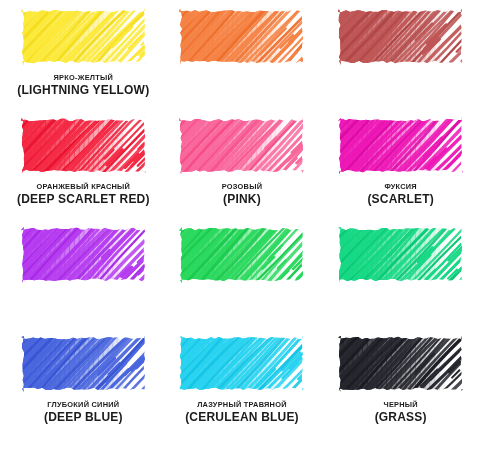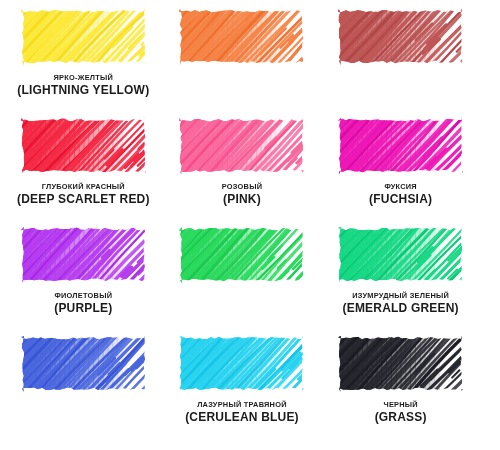--- a/index.html
+++ b/index.html
@@ -412,21 +412,21 @@
           <path d="M116.9,48.7 l16.3,-16.3" stroke="#F42A45" stroke-width="2.35" stroke-linecap="round" fill="none"></path>
           <path d="M113.2,43.7 l18.5,-18.5" stroke="#F42A45" stroke-width="2.43" stroke-linecap="round" fill="none"></path>
           <path d="M85.8,48.0 l15.4,-15.4" stroke="#F42A45" stroke-width="2.98" stroke-linecap="round" fill="none"></path>
           <path d="M104.1,50.3 l13.0,-13.0" stroke="#F42A45" stroke-width="3.06" stroke-linecap="round" fill="none"></path>
           <path d="M117.4,31.9 l15.3,-15.3" stroke="#F42A45" stroke-width="2.10" stroke-linecap="round" fill="none"></path>
           <path d="M83.6,41.8 l9.0,-9.0" stroke="#F42A45" stroke-width="1.98" stroke-linecap="round" fill="none"></path>
           <path d="M110.5,49.2 l16.5,-16.5" stroke="#F42A45" stroke-width="2.96" stroke-linecap="round" fill="none"></path>
         </g>
       </svg>
       <div class="swatch-labels">
-        <span class="label-primary">ГЛУБОКИЙ КРАСНЫЙ</span>
+        <span class="label-primary">ОРАНЖЕВЫЙ КРАСНЫЙ</span>
         <span class="label-secondary">(DEEP SCARLET RED)</span>
       </div>
     </div>
     <div class="swatch-cell">
       <svg class="swatch-art" viewBox="0 0 125 57" preserveAspectRatio="none">
         <defs>
           <clipPath id="clip1548">
             <path d="M0.0,4.0 L4.0,3.6 L8.0,3.7 L12.0,4.3 L16.0,2.0 L20.0,2.0 L24.0,3.3 L28.0,4.0 L32.0,4.4 L36.0,3.1 L40.0,2.2 L44.0,3.9 L48.0,3.9 L52.0,2.6 L56.0,3.0 L60.0,1.9 L64.0,3.9 L68.0,4.0 L72.0,3.3 L76.0,2.8 L80.0,2.7 L84.0,3.9 L88.0,4.2 L92.0,2.5 L96.0,3.7 L100.0,2.3 L104.0,3.7 L108.0,1.9 L112.0,2.1 L116.0,3.7 L120.0,4.3 L124.0,2.2 L123.3,0.0 L124.1,4.0 L124.0,8.0 L124.1,12.0 L123.3,16.0 L123.2,20.0 L123.0,24.0 L123.6,28.0 L124.0,32.0 L123.8,36.0 L122.9,40.0 L123.6,44.0 L122.6,48.0 L122.9,52.0 L123.2,56.0 L125.0,52.7 L121.0,54.2 L117.0,53.5 L113.0,53.0 L109.0,54.8 L105.0,52.6 L101.0,54.1 L97.0,54.7 L93.0,55.0 L89.0,53.9 L85.0,54.2 L81.0,52.7 L77.0,54.7 L73.0,53.3 L69.0,53.4 L65.0,54.0 L61.0,52.8 L57.0,52.7 L53.0,54.6 L49.0,54.7 L45.0,53.1 L41.0,53.7 L37.0,53.8 L33.0,54.6 L29.0,54.7 L25.0,53.3 L21.0,54.6 L17.0,52.9 L13.0,54.6 L9.0,54.8 L5.0,54.8 L1.0,54.8 L2.3,57.0 L2.2,53.0 L2.7,49.0 L1.2,45.0 L0.9,41.0 L1.7,37.0 L2.3,33.0 L1.8,29.0 L3.1,25.0 L1.6,21.0 L3.1,17.0 L1.2,13.0 L1.0,9.0 L2.1,5.0 L0.8,1.0 Z"></path>
           </clipPath>
         </defs>
@@ -598,21 +598,21 @@
           <path d="M85.5,42.7 l11.8,-11.8" stroke="#ED18B6" stroke-width="3.02" stroke-linecap="round" fill="none"></path>
           <path d="M79.8,49.2 l13.0,-13.0" stroke="#ED18B6" stroke-width="3.00" stroke-linecap="round" fill="none"></path>
           <path d="M85.1,39.2 l18.9,-18.9" stroke="#ED18B6" stroke-width="2.05" stroke-linecap="round" fill="none"></path>
           <path d="M103.3,55.3 l7.9,-7.9" stroke="#ED18B6" stroke-width="1.95" stroke-linecap="round" fill="none"></path>
           <path d="M89.0,51.1 l19.3,-19.3" stroke="#ED18B6" stroke-width="2.74" stroke-linecap="round" fill="none"></path>
           <path d="M87.5,50.9 l10.5,-10.5" stroke="#ED18B6" stroke-width="2.66" stroke-linecap="round" fill="none"></path>
         </g>
       </svg>
       <div class="swatch-labels">
         <span class="label-primary">ФУКСИЯ</span>
-        <span class="label-secondary">(FUCHSIA)</span>
+        <span class="label-secondary">(SCARLET)</span>
       </div>
     </div>
     <div class="swatch-cell">
       <svg class="swatch-art" viewBox="0 0 125 57" preserveAspectRatio="none">
         <defs>
           <clipPath id="clip1822">
             <path d="M0.0,4.2 L4.0,3.2 L8.0,2.7 L12.0,2.1 L16.0,3.6 L20.0,4.3 L24.0,3.6 L28.0,4.1 L32.0,2.8 L36.0,2.5 L40.0,3.1 L44.0,3.0 L48.0,3.0 L52.0,2.1 L56.0,1.8 L60.0,3.7 L64.0,3.8 L68.0,1.8 L72.0,2.9 L76.0,2.7 L80.0,3.6 L84.0,1.8 L88.0,3.3 L92.0,4.1 L96.0,4.2 L100.0,2.4 L104.0,4.3 L108.0,2.4 L112.0,1.8 L116.0,4.1 L120.0,4.3 L124.0,3.5 L123.4,0.0 L123.8,4.0 L124.2,8.0 L122.8,12.0 L123.7,16.0 L122.8,20.0 L122.7,24.0 L123.4,28.0 L122.9,32.0 L122.6,36.0 L123.9,40.0 L122.8,44.0 L123.5,48.0 L123.3,52.0 L123.5,56.0 L125.0,54.5 L121.0,55.2 L117.0,53.5 L113.0,53.8 L109.0,53.2 L105.0,53.1 L101.0,53.7 L97.0,54.1 L93.0,53.3 L89.0,52.7 L85.0,55.0 L81.0,53.4 L77.0,52.7 L73.0,52.6 L69.0,53.1 L65.0,54.3 L61.0,53.9 L57.0,52.9 L53.0,53.6 L49.0,54.4 L45.0,53.6 L41.0,53.9 L37.0,54.3 L33.0,54.9 L29.0,54.3 L25.0,54.5 L21.0,53.8 L17.0,53.8 L13.0,54.3 L9.0,53.6 L5.0,53.9 L1.0,54.3 L2.0,57.0 L1.8,53.0 L1.8,49.0 L2.3,45.0 L1.7,41.0 L1.2,37.0 L2.0,33.0 L2.7,29.0 L2.7,25.0 L2.2,21.0 L1.2,17.0 L1.6,13.0 L1.1,9.0 L2.2,5.0 L3.1,1.0 Z"></path>
           </clipPath>
         </defs>
         <g clip-path="url(#clip1822)">
@@ -687,24 +687,20 @@
           <path d="M174.0,60.0 Q203.5,30.0 232.1,-4.1" stroke="#B63CF0" stroke-width="2.89" stroke-linecap="round" fill="none" opacity="0.89"></path>
           <path d="M81.1,31.5 l7.4,-7.4" stroke="#B63CF0" stroke-width="2.62" stroke-linecap="round" fill="none"></path>
           <path d="M105.9,50.4 l11.5,-11.5" stroke="#B63CF0" stroke-width="2.93" stroke-linecap="round" fill="none"></path>
           <path d="M99.7,50.0 l9.1,-9.1" stroke="#B63CF0" stroke-width="2.88" stroke-linecap="round" fill="none"></path>
           <path d="M116.7,36.2 l15.8,-15.8" stroke="#B63CF0" stroke-width="2.01" stroke-linecap="round" fill="none"></path>
           <path d="M82.0,35.9 l7.7,-7.7" stroke="#B63CF0" stroke-width="2.11" stroke-linecap="round" fill="none"></path>
           <path d="M117.5,48.5 l14.9,-14.9" stroke="#B63CF0" stroke-width="2.29" stroke-linecap="round" fill="none"></path>
           <path d="M101.4,50.7 l9.5,-9.5" stroke="#B63CF0" stroke-width="3.03" stroke-linecap="round" fill="none"></path>
         </g>
       </svg>
-      <div class="swatch-labels">
-        <span class="label-primary">ФИОЛЕТОВЫЙ</span>
-        <span class="label-secondary">(PURPLE)</span>
-      </div>
     </div>
     <div class="swatch-cell">
       <svg class="swatch-art" viewBox="0 0 125 57" preserveAspectRatio="none">
         <defs>
           <clipPath id="clip1959">
             <path d="M0.0,4.4 L4.0,4.3 L8.0,2.2 L12.0,2.3 L16.0,4.4 L20.0,2.8 L24.0,3.7 L28.0,2.8 L32.0,2.0 L36.0,2.1 L40.0,3.5 L44.0,2.5 L48.0,2.5 L52.0,3.1 L56.0,2.6 L60.0,3.3 L64.0,3.7 L68.0,2.0 L72.0,2.6 L76.0,4.0 L80.0,2.7 L84.0,2.1 L88.0,2.8 L92.0,3.7 L96.0,4.4 L100.0,3.8 L104.0,2.0 L108.0,2.6 L112.0,4.3 L116.0,3.0 L120.0,3.0 L124.0,4.2 L123.4,0.0 L123.7,4.0 L123.5,8.0 L123.7,12.0 L123.2,16.0 L123.4,20.0 L124.1,24.0 L123.3,28.0 L123.9,32.0 L122.8,36.0 L122.9,40.0 L124.0,44.0 L123.9,48.0 L123.5,52.0 L122.9,56.0 L125.0,52.8 L121.0,53.1 L117.0,54.7 L113.0,52.9 L109.0,53.7 L105.0,53.3 L101.0,53.4 L97.0,55.1 L93.0,55.1 L89.0,54.7 L85.0,54.1 L81.0,53.8 L77.0,54.3 L73.0,53.5 L69.0,54.3 L65.0,54.4 L61.0,53.2 L57.0,54.2 L53.0,53.2 L49.0,52.9 L45.0,55.1 L41.0,54.0 L37.0,54.6 L33.0,53.8 L29.0,52.9 L25.0,53.8 L21.0,53.5 L17.0,53.0 L13.0,52.9 L9.0,54.3 L5.0,53.5 L1.0,54.1 L3.1,57.0 L2.7,53.0 L1.4,49.0 L2.9,45.0 L2.1,41.0 L2.2,37.0 L1.9,33.0 L3.1,29.0 L2.6,25.0 L2.4,21.0 L2.6,17.0 L2.9,13.0 L1.2,9.0 L2.3,5.0 L3.1,1.0 Z"></path>
           </clipPath>
         </defs>
         <g clip-path="url(#clip1959)">
           <rect x="0.00" y="0" width="5.81" height="57" fill="#2BD95E" opacity="0.960"></rect>
@@ -865,24 +861,20 @@
           <path d="M177.8,60.0 Q209.9,26.8 237.8,-4.6" stroke="#17D884" stroke-width="2.64" stroke-linecap="round" fill="none" opacity="0.92"></path>
           <path d="M102.3,54.3 l18.8,-18.8" stroke="#17D884" stroke-width="2.79" stroke-linecap="round" fill="none"></path>
           <path d="M86.1,54.8 l11.1,-11.1" stroke="#17D884" stroke-width="2.06" stroke-linecap="round" fill="none"></path>
           <path d="M79.0,42.7 l13.6,-13.6" stroke="#17D884" stroke-width="2.02" stroke-linecap="round" fill="none"></path>
           <path d="M110.1,52.5 l9.0,-9.0" stroke="#17D884" stroke-width="2.12" stroke-linecap="round" fill="none"></path>
           <path d="M118.3,47.1 l11.3,-11.3" stroke="#17D884" stroke-width="2.11" stroke-linecap="round" fill="none"></path>
           <path d="M80.1,35.9 l14.4,-14.4" stroke="#17D884" stroke-width="2.90" stroke-linecap="round" fill="none"></path>
           <path d="M110.4,34.5 l13.5,-13.5" stroke="#17D884" stroke-width="2.28" stroke-linecap="round" fill="none"></path>
         </g>
       </svg>
-      <div class="swatch-labels">
-        <span class="label-primary">ИЗУМРУДНЫЙ ЗЕЛЕНЫЙ</span>
-        <span class="label-secondary">(EMERALD GREEN)</span>
-      </div>
     </div>
     <div class="swatch-cell">
       <svg class="swatch-art" viewBox="0 0 125 57" preserveAspectRatio="none">
         <defs>
           <clipPath id="clip2233">
             <path d="M0.0,2.1 L4.0,3.9 L8.0,3.8 L12.0,2.6 L16.0,3.4 L20.0,2.5 L24.0,4.0 L28.0,2.9 L32.0,3.0 L36.0,4.0 L40.0,4.3 L44.0,4.2 L48.0,4.3 L52.0,2.6 L56.0,4.0 L60.0,2.6 L64.0,3.6 L68.0,2.5 L72.0,2.1 L76.0,3.9 L80.0,3.7 L84.0,2.7 L88.0,1.9 L92.0,2.8 L96.0,2.2 L100.0,4.0 L104.0,2.5 L108.0,3.1 L112.0,4.0 L116.0,3.3 L120.0,3.0 L124.0,2.9 L123.5,0.0 L123.5,4.0 L123.7,8.0 L124.0,12.0 L123.7,16.0 L123.1,20.0 L123.9,24.0 L123.0,28.0 L122.8,32.0 L123.2,36.0 L124.0,40.0 L123.2,44.0 L123.1,48.0 L123.9,52.0 L123.3,56.0 L125.0,54.7 L121.0,54.1 L117.0,54.7 L113.0,53.7 L109.0,54.8 L105.0,53.8 L101.0,53.0 L97.0,54.6 L93.0,53.4 L89.0,53.5 L85.0,55.0 L81.0,54.6 L77.0,54.9 L73.0,52.8 L69.0,54.1 L65.0,54.8 L61.0,54.3 L57.0,54.4 L53.0,54.8 L49.0,52.6 L45.0,52.9 L41.0,54.2 L37.0,55.1 L33.0,54.1 L29.0,55.1 L25.0,55.0 L21.0,52.7 L17.0,53.9 L13.0,52.6 L9.0,53.0 L5.0,52.7 L1.0,53.6 L2.7,57.0 L2.3,53.0 L2.9,49.0 L1.6,45.0 L2.9,41.0 L1.7,37.0 L1.7,33.0 L1.6,29.0 L2.2,25.0 L3.0,21.0 L3.1,17.0 L0.9,13.0 L1.4,9.0 L2.4,5.0 L3.0,1.0 Z"></path>
           </clipPath>
         </defs>
         <g clip-path="url(#clip2233)">
           <rect x="0.00" y="0" width="5.81" height="57" fill="#4A66DE" opacity="0.960"></rect>
@@ -957,20 +949,24 @@
           <path d="M176.6,60.0 Q205.1,29.8 235.1,-3.7" stroke="#4A66DE" stroke-width="2.81" stroke-linecap="round" fill="none" opacity="0.82"></path>
           <path d="M90.0,51.9 l17.4,-17.4" stroke="#4A66DE" stroke-width="2.71" stroke-linecap="round" fill="none"></path>
           <path d="M110.8,35.2 l15.3,-15.3" stroke="#4A66DE" stroke-width="2.97" stroke-linecap="round" fill="none"></path>
           <path d="M87.6,39.3 l11.3,-11.3" stroke="#4A66DE" stroke-width="2.46" stroke-linecap="round" fill="none"></path>
           <path d="M85.6,47.8 l19.1,-19.1" stroke="#4A66DE" stroke-width="1.97" stroke-linecap="round" fill="none"></path>
           <path d="M104.0,39.8 l17.5,-17.5" stroke="#4A66DE" stroke-width="2.68" stroke-linecap="round" fill="none"></path>
           <path d="M77.7,39.2 l15.9,-15.9" stroke="#4A66DE" stroke-width="3.07" stroke-linecap="round" fill="none"></path>
           <path d="M115.5,33.2 l20.0,-20.0" stroke="#4A66DE" stroke-width="2.57" stroke-linecap="round" fill="none"></path>
         </g>
       </svg>
+      <div class="swatch-labels">
+        <span class="label-primary">ГЛУБОКИЙ СИНИЙ</span>
+        <span class="label-secondary">(DEEP BLUE)</span>
+      </div>
     </div>
     <div class="swatch-cell">
       <svg class="swatch-art" viewBox="0 0 125 57" preserveAspectRatio="none">
         <defs>
           <clipPath id="clip2370">
             <path d="M0.0,2.2 L4.0,2.4 L8.0,3.3 L12.0,2.8 L16.0,4.2 L20.0,3.6 L24.0,4.1 L28.0,4.2 L32.0,2.2 L36.0,3.7 L40.0,2.1 L44.0,3.7 L48.0,3.8 L52.0,3.6 L56.0,2.2 L60.0,2.2 L64.0,3.6 L68.0,2.7 L72.0,1.9 L76.0,2.6 L80.0,2.8 L84.0,3.0 L88.0,4.0 L92.0,2.3 L96.0,2.4 L100.0,2.7 L104.0,2.8 L108.0,3.3 L112.0,3.9 L116.0,2.2 L120.0,4.3 L124.0,3.5 L123.5,0.0 L123.4,4.0 L123.0,8.0 L123.3,12.0 L123.1,16.0 L123.7,20.0 L123.7,24.0 L122.9,28.0 L123.8,32.0 L123.4,36.0 L122.9,40.0 L122.8,44.0 L123.6,48.0 L124.1,52.0 L122.7,56.0 L125.0,53.0 L121.0,54.6 L117.0,53.4 L113.0,52.8 L109.0,52.7 L105.0,54.1 L101.0,52.8 L97.0,53.0 L93.0,55.1 L89.0,52.9 L85.0,54.1 L81.0,55.0 L77.0,53.9 L73.0,53.8 L69.0,52.7 L65.0,54.9 L61.0,53.6 L57.0,53.2 L53.0,54.4 L49.0,53.8 L45.0,54.4 L41.0,54.3 L37.0,52.8 L33.0,53.0 L29.0,53.7 L25.0,54.3 L21.0,54.9 L17.0,53.0 L13.0,53.8 L9.0,53.7 L5.0,54.8 L1.0,53.4 L1.4,57.0 L0.8,53.0 L2.5,49.0 L2.2,45.0 L0.9,41.0 L2.6,37.0 L1.5,33.0 L2.1,29.0 L2.0,25.0 L0.9,21.0 L2.2,17.0 L2.3,13.0 L1.5,9.0 L2.4,5.0 L2.9,1.0 Z"></path>
           </clipPath>
         </defs>
         <g clip-path="url(#clip2370)">
           <rect x="0.00" y="0" width="5.81" height="57" fill="#29D3F0" opacity="0.960"></rect>

